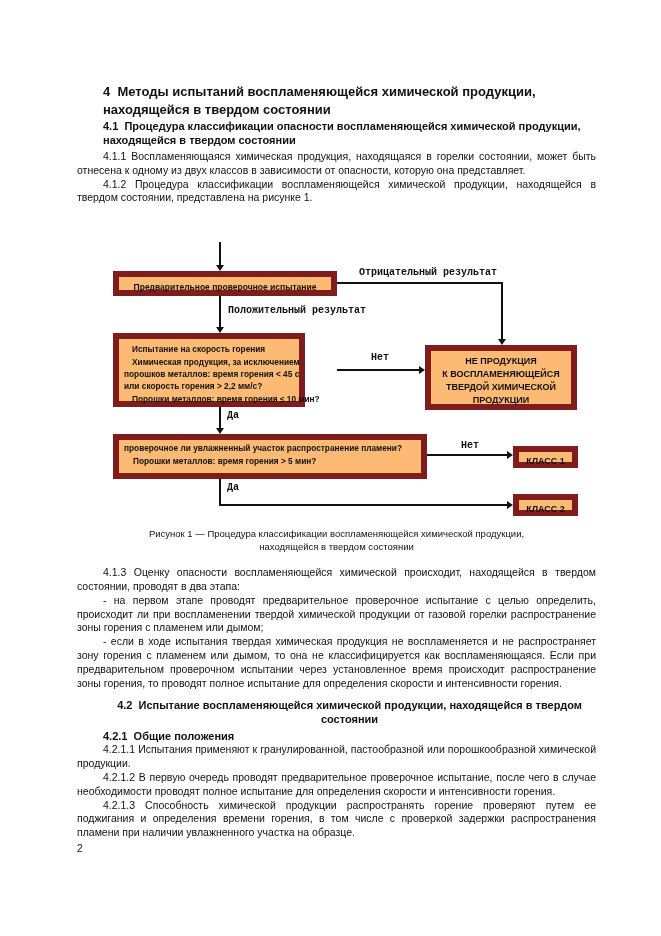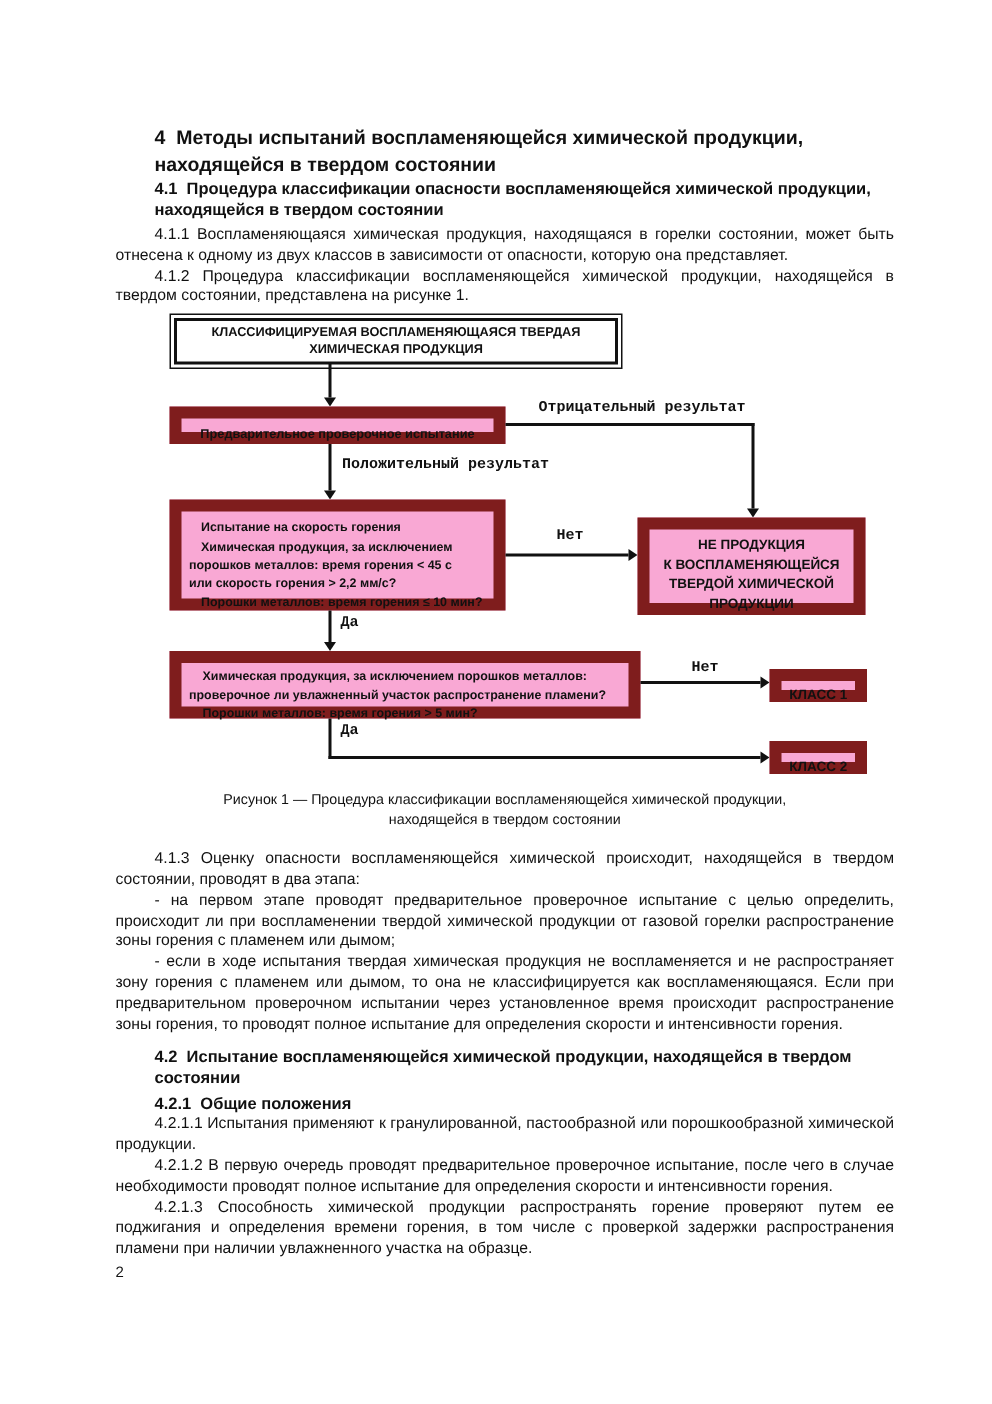--- a/index.html
+++ b/index.html
@@ -12,41 +12,41 @@
   .doc-header{font-size:11px;font-weight:bold;white-space:pre-wrap;}
   .h4{font-size:13px;font-weight:bold;line-height:18px;margin-top:21px;}
   .h4 div{margin-left:26px;white-space:pre-wrap;}
   .h41{font-size:11px;font-weight:bold;line-height:14px;margin-top:0;}
   .h41 div{margin-left:26px;white-space:pre-wrap;}
   .h421{font-size:11px;font-weight:bold;line-height:14px;margin-top:3px;margin-left:26px;white-space:pre-wrap;}
   .p{font-size:10.5px;line-height:13.8px;text-align:justify;text-indent:26px;margin:0;}
   .p.first{margin-top:3px;}
   
   .fc{position:relative;width:465px;height:308px;margin:4px 0 0 36px;font-weight:bold;}
-  .fc .box{position:absolute;border:8px solid #7f1d1d;background:#f9a8d4;box-sizing:border-box;}
+  .fc .box{position:absolute;border:6px solid #7f1d1d;background:#fdba74;box-sizing:border-box;}
   .fc .nw{white-space:nowrap;}
   .start-outer{position:absolute;left:0;top:0;width:302px;border:1px solid #111;padding:2px;box-sizing:border-box;background:#fff;}
   .start-inner{border:2px solid #111;text-align:center;font-size:8.5px;line-height:11px;padding:2px 2px 3px 2px;}
   .pretest{left:0;top:62px;width:224px;height:25px;text-align:center;font-size:8.5px;line-height:20px;}
-  .burntest{left:0;top:124px;width:224px;height:74px;font-size:8.3px;line-height:12.4px;padding:4px 3px 0 5px;text-align:left;}
+  .burntest{left:0;top:124px;width:192px;height:74px;font-size:8.3px;line-height:12.4px;padding:4px 3px 0 5px;text-align:left;}
   .burntest .ind{padding-left:8px;}
   .notflam{left:312px;top:136px;width:152px;height:65px;text-align:center;font-size:9px;line-height:13px;padding-top:4px;}
   .q2{left:0;top:225px;width:314px;height:45px;font-size:8.3px;line-height:12.4px;padding:2px 3px 0 5px;text-align:left;}
   .q2 .ind{padding-left:9px;}
   .clsbox{left:400px;width:65px;height:22px;text-align:center;font-size:9px;line-height:18px;}
   .cls1{top:237px;} .cls2{top:285px;}
   .hline,.vline{position:absolute;background:#111;}
   .hline{height:2px;} .vline{width:2px;}
   .fc-label{position:absolute;font-size:10px;white-space:nowrap;font-family:Liberation Mono, monospace;}
   .arrD{position:absolute;width:0;height:0;border-left:4px solid transparent;border-right:4px solid transparent;border-top:6px solid #111;}
   .arrR{position:absolute;width:0;height:0;border-top:4px solid transparent;border-bottom:4px solid transparent;border-left:6px solid #111;}
   
   .caption{margin-top:10px;text-align:center;font-size:9.5px;line-height:13px;}
   .sec413{margin-top:13px;}
-  .sec42{margin-top:8px;}
+  .sec42{margin-top:8px;text-align:center;}
   .pageno{position:absolute;left:77px;top:843px;font-size:10px;}
 </style>
 </head>
 <body>
 
 <div class="page">
 
 
   <div class="h4">
     <div>4  Методы испытаний воспламеняющейся химической продукции,</div>
@@ -56,26 +56,20 @@
   <div class="h41">
     <div>4.1  Процедура классификации опасности воспламеняющейся химической продукции,</div>
     <div>находящейся в твердом состоянии</div>
   </div>
 
   <p class="p first">4.1.1  Воспламеняющаяся химическая продукция, находящаяся в горелки состоянии, может быть отнесена к одному из двух классов в зависимости от опасности, которую она представляет.</p>
   <p class="p">4.1.2  Процедура классификации воспламеняющейся химической продукции, находящейся в твердом состоянии, представлена на рисунке 1.</p>
 
   <div class="fc">
 
-    <div class="start-outer">
-      <div class="start-inner">
-        <div class="nw">КЛАССИФИЦИРУЕМАЯ ВОСПЛАМЕНЯЮЩАЯСЯ ТВЕРДАЯ</div>
-        <div class="nw">ХИМИЧЕСКАЯ ПРОДУКЦИЯ</div>
-      </div>
-    </div>
 
     <div class="vline" style="left:106px;top:33px;height:23px;"></div>
     <div class="arrD" style="left:103px;top:56px;"></div>
 
     <div class="box pretest nw">Предварительное проверочное испытание</div>
 
     <div class="fc-label" style="left:246px;top:58px;">Отрицательный результат</div>
     <div class="hline" style="left:224px;top:73px;width:166px;"></div>
     <div class="vline" style="left:388px;top:73px;height:57px;"></div>
     <div class="arrD" style="left:385px;top:130px;"></div>
@@ -101,21 +95,20 @@
       <div class="nw">К ВОСПЛАМЕНЯЮЩЕЙСЯ</div>
       <div class="nw">ТВЕРДОЙ ХИМИЧЕСКОЙ</div>
       <div class="nw">ПРОДУКЦИИ</div>
     </div>
 
     <div class="fc-label" style="left:114px;top:201px;">Да</div>
     <div class="vline" style="left:106px;top:198px;height:21px;"></div>
     <div class="arrD" style="left:103px;top:219px;"></div>
 
     <div class="box q2">
-      <div class="nw ind">Химическая продукция, за исключением порошков металлов:</div>
       <div class="nw">проверочное ли увлажненный участок распространение пламени?</div>
       <div class="nw ind">Порошки металлов: время горения &gt; 5 мин?</div>
     </div>
 
     <div class="fc-label" style="left:348px;top:231px;">Нет</div>
     <div class="hline" style="left:314px;top:245px;width:80px;"></div>
     <div class="arrR" style="left:394px;top:242px;"></div>
     <div class="box clsbox cls1 nw">КЛАСС 1</div>
 
     <div class="fc-label" style="left:114px;top:273px;">Да</div>

